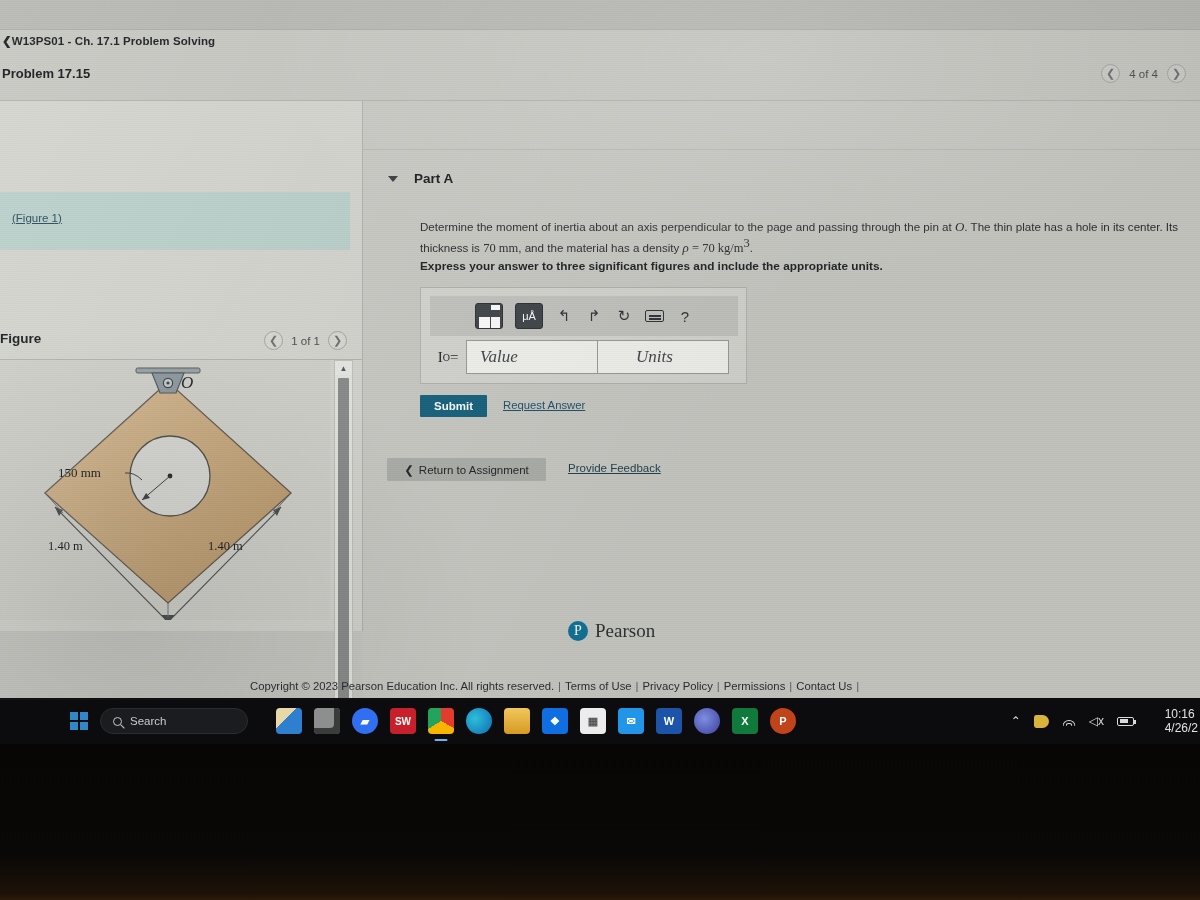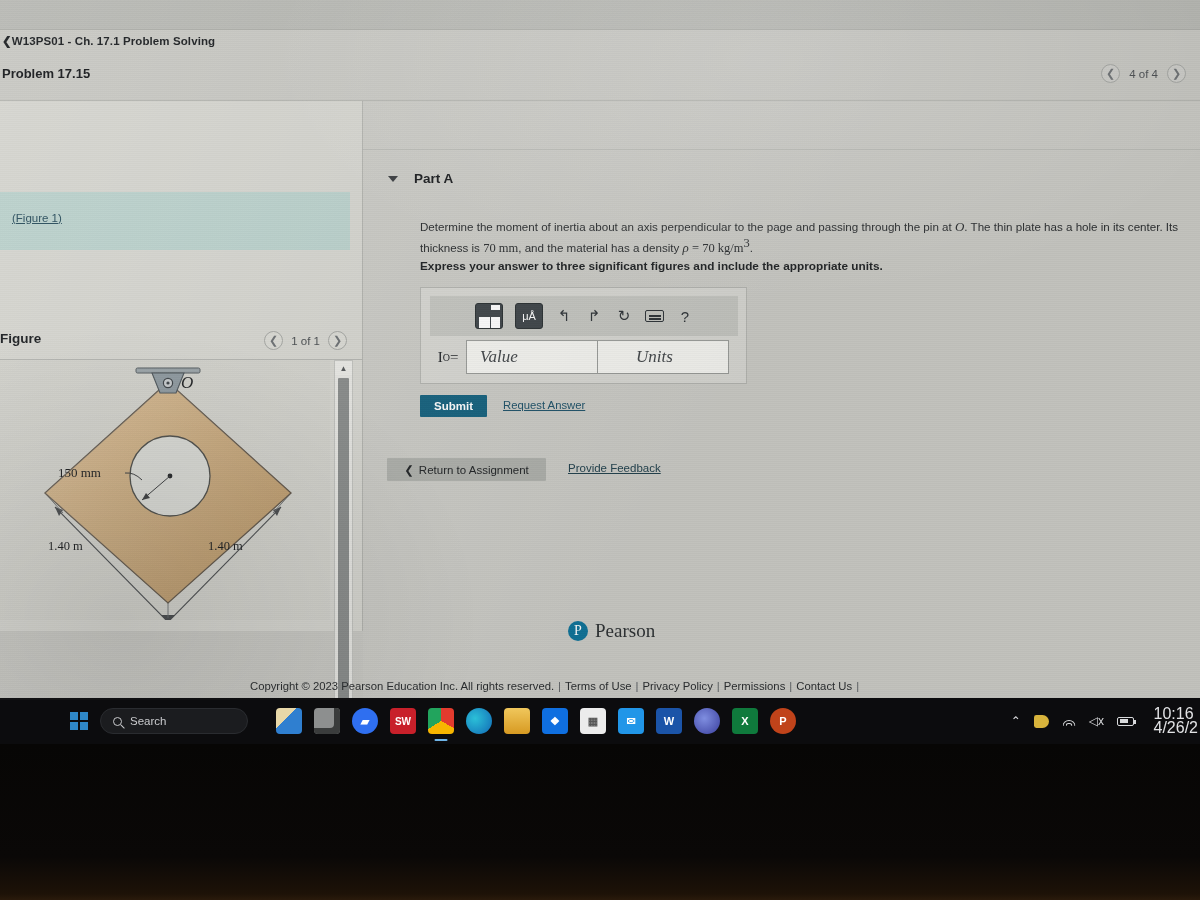--- a/index.html
+++ b/index.html
@@ -504,21 +504,21 @@
     content: ""; position: absolute; right: -3px; top: 2px;
     width: 2px; height: 4px; background: #d8d9db;
   }
   .batt-ico i {
     position: absolute; left: 1.5px; top: 1.5px;
     width: 8px; height: 4px; background: #d8d9db;
   }
   #clock {
     position: absolute;
     right: 2px; top: 9px;
-    font-size: 16px; line-height: 14px;
+    font-size: 12px; line-height: 14px;
     color: #e2e3e5;
     text-align: left;
   }
 
   
   #below {
     position: absolute;
     left: 0; top: 744px; width: 1200px; height: 156px;
     background: linear-gradient(180deg, #070605 0%, #0a0807 72%, #1d1207 96%, #2a1a0b 100%);
   }

